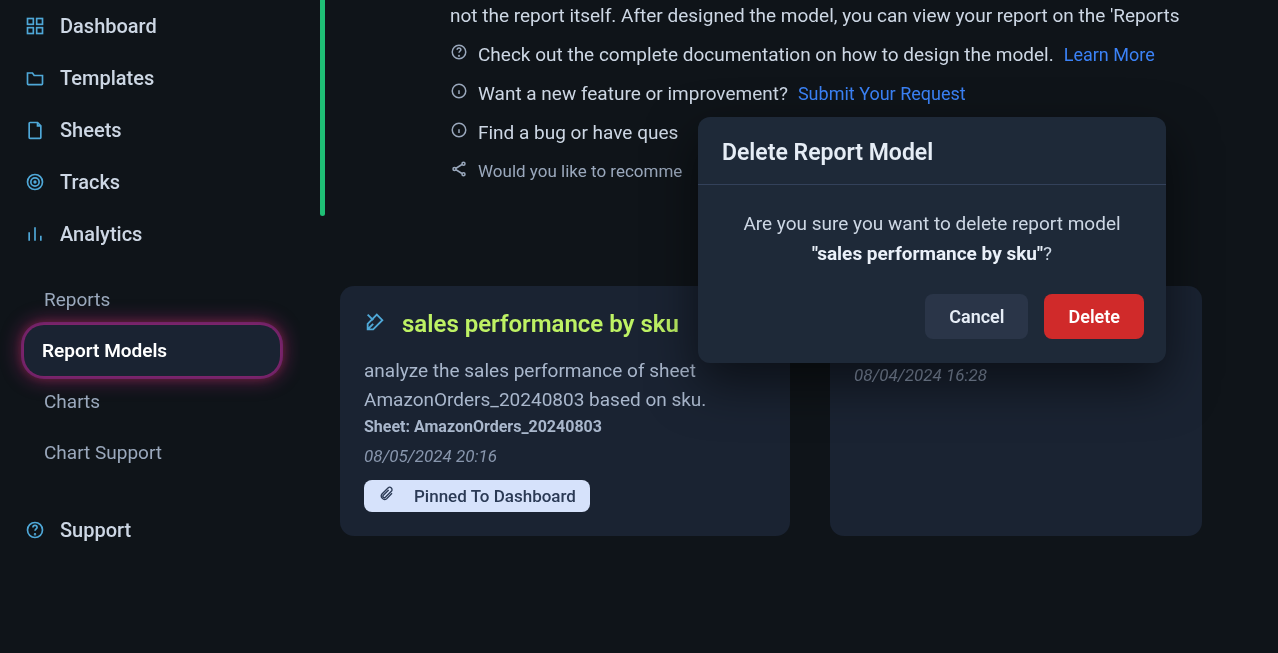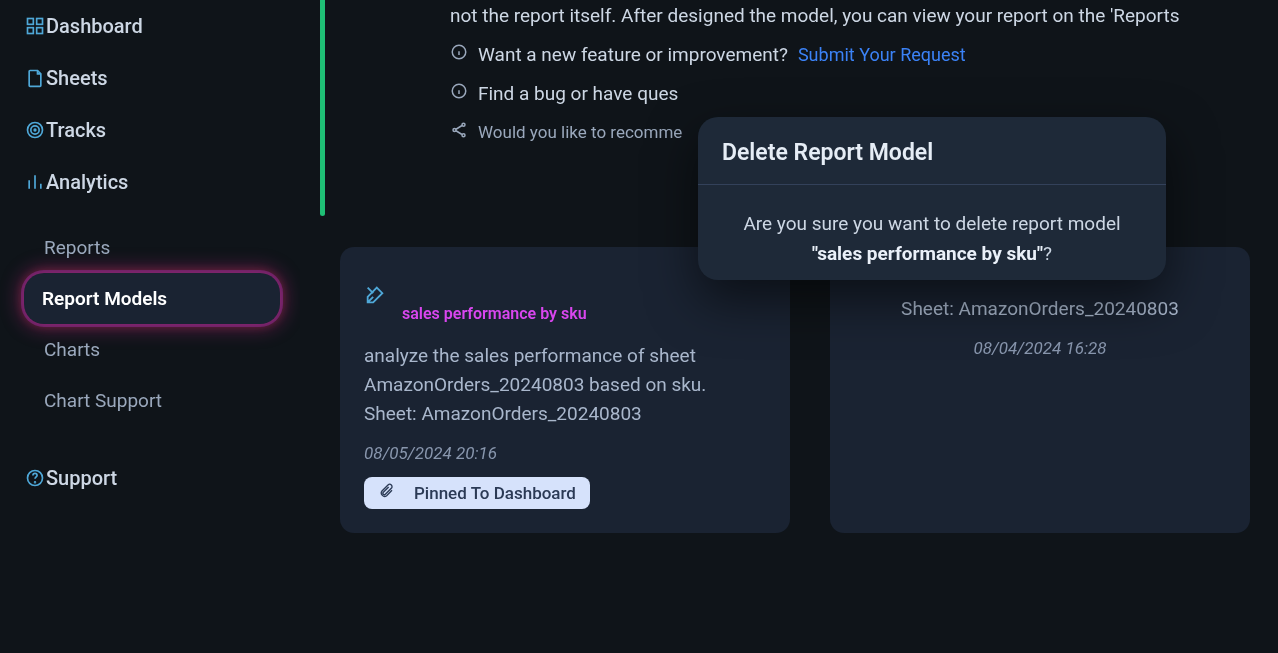--- a/index.html
+++ b/index.html
@@ -20,20 +20,21 @@
       flex-shrink: 0;
     }
     .sidebar-item {
       display: flex;
       align-items: center;
       padding: 14px 10px 14px 24px;
       font-size: 20px;
       font-weight: 500;
       color: #cdd7e4;
       cursor: pointer;
+      gap: 14px;
     }
     .sub-item {
       padding: 14px 10px 14px 44px;
       font-size: 19px;
       color: #9aa8bc;
       cursor: pointer;
     }
     .sub-item.active {
       background: #1a2332;
       color: #ffffff;
@@ -84,23 +85,23 @@
       gap: 40px;
       margin-top: 96px;
     }
     .card {
       background: #1a2332;
       border-radius: 14px;
       padding: 24px;
       width: 450px;
     }
     .card-header { display: flex; align-items: center; gap: 16px; margin-bottom: 18px; }
-    .card-title { font-size: 16px; font-weight: 600; color: #d946ef; white-space: nowrap; overflow: hidden; margin-top: 33px; }
+    .card-title { font-size: 24px; font-weight: 600; color: #bef264; white-space: nowrap; overflow: hidden; }
     .card-desc { font-size: 19px; color: #a9b7cc; line-height: 1.55; margin-bottom: 2px; }
-    .card-meta { font-size: 19px; color: #a9b7cc; margin-bottom: 18px; }
+    .card-meta { font-size: 16px; color: #a9b7cc; margin-bottom: 10px; font-weight: bold; }
     .card-date { font-size: 17px; color: #8896ad; font-style: italic; margin-bottom: 14px; }
     .pin-badge {
       display: inline-flex;
       align-items: flex-start;
       gap: 20px;
       background: #d6e2fb;
       color: #2b3a55;
       padding: 6px 14px;
       border-radius: 8px;
       font-size: 17px;
@@ -108,21 +109,21 @@
     }
     .tool-ic svg { width:22px; height:22px; stroke:#4fa8d8; fill:none; stroke-width:2; }
 
     
     .modal {
       position: absolute;
       left: 698px;
       top: 117px;
       width: 468px;
       background: #1e2938;
-      border-radius: 20px;
+      border-radius: 12px;
       box-shadow: 0 20px 50px rgba(0,0,0,0.55);
       overflow: hidden;
     }
     .modal-title {
       font-size: 23px;
       font-weight: 600;
       color: #e6edf6;
       padding: 22px 24px 18px;
       border-bottom: 1px solid #33415a;
     }
@@ -143,39 +144,47 @@
     .btn {
       padding: 12px 24px;
       font-size: 18px;
       font-weight: 600;
       border-radius: 8px;
       cursor: pointer;
       border: none;
     }
     .btn-cancel { background: #2a3548; color: #e6edf6; }
     .btn-delete { background: #d02a2a; color: #ffffff; }
-    .second-card { padding-top: 50px; width: 420px; text-align: center; }
+    .second-card { padding-top: 50px; width: 372px; }
   </style>
 </head>
 <body>
 
 <nav class="sidebar">
 
   <div class="sidebar-item">
     <span class="ic">
         <svg viewBox="0 0 24 24">
           <rect x="3" y="3" width="7" height="7"></rect>
           <rect x="14" y="3" width="7" height="7"></rect>
           <rect x="3" y="14" width="7" height="7"></rect>
           <rect x="14" y="14" width="7" height="7"></rect>
         </svg>
       </span>
     <span>Dashboard</span>
   </div>
 
+  <div class="sidebar-item">
+    <span class="ic">
+        <svg viewBox="0 0 24 24">
+          <path d="M3 6h6l2 3h10v10a1 1 0 0 1-1 1H4a1 1 0 0 1-1-1V6z"></path>
+        </svg>
+      </span>
+    <span>Templates</span>
+  </div>
 
   <div class="sidebar-item">
     <span class="ic">
         <svg viewBox="0 0 24 24">
           <path d="M6 3h9l4 4v14a1 1 0 0 1-1 1H6a1 1 0 0 1-1-1V4a1 1 0 0 1 1-1z"></path>
           <path d="M15 3v4h4"></path>
         </svg>
       </span>
     <span>Sheets</span>
   </div>
@@ -232,20 +241,29 @@
 
 <main class="main">
 
   <div class="notice-block">
     <div class="notice-rule"></div>
 
     <div class="notice-line" style="padding-left:110px; margin-top:-4px;">
       <span>not the report itself. After designed the model, you can view your report on the 'Reports</span>
     </div>
 
+    <div class="notice-line" style="padding-left:110px;">
+      <span class="small-ic"><svg viewBox="0 0 24 24">
+            <circle cx="12" cy="12" r="9"></circle>
+            <path d="M9.5 9a2.5 2.5 0 0 1 5 0c0 1.5-2.5 2-2.5 4"></path>
+            <circle cx="12" cy="17" r="0.5" fill="#9aa8bc"></circle>
+          </svg></span>
+      <span>Check out the complete documentation on how to design the model.</span>
+      <span class="link">Learn More</span>
+    </div>
 
     <div class="notice-line" style="padding-left:110px;">
       <span class="small-ic"><svg viewBox="0 0 24 24">
             <circle cx="12" cy="12" r="9"></circle>
             <path d="M12 8h.01M11 12h1v4"></path>
           </svg></span>
       <span>Want a new feature or improvement?</span>
       <span class="link">Submit Your Request</span>
     </div>
 
@@ -294,13 +312,17 @@
       <div class="card-date">08/04/2024 16:28</div>
     </div>
   </div>
 </main>
 
 <div class="modal">
   <div class="modal-title">Delete Report Model</div>
   <div class="modal-body">
     <span>Are you sure you want to delete report model </span><b>"sales performance by sku"</b><span>?</span>
   </div>
+  <div class="modal-actions">
+    <button class="btn btn-cancel">Cancel</button>
+    <button class="btn btn-delete">Delete</button>
+  </div>
 </div>
 
 </body></html>

